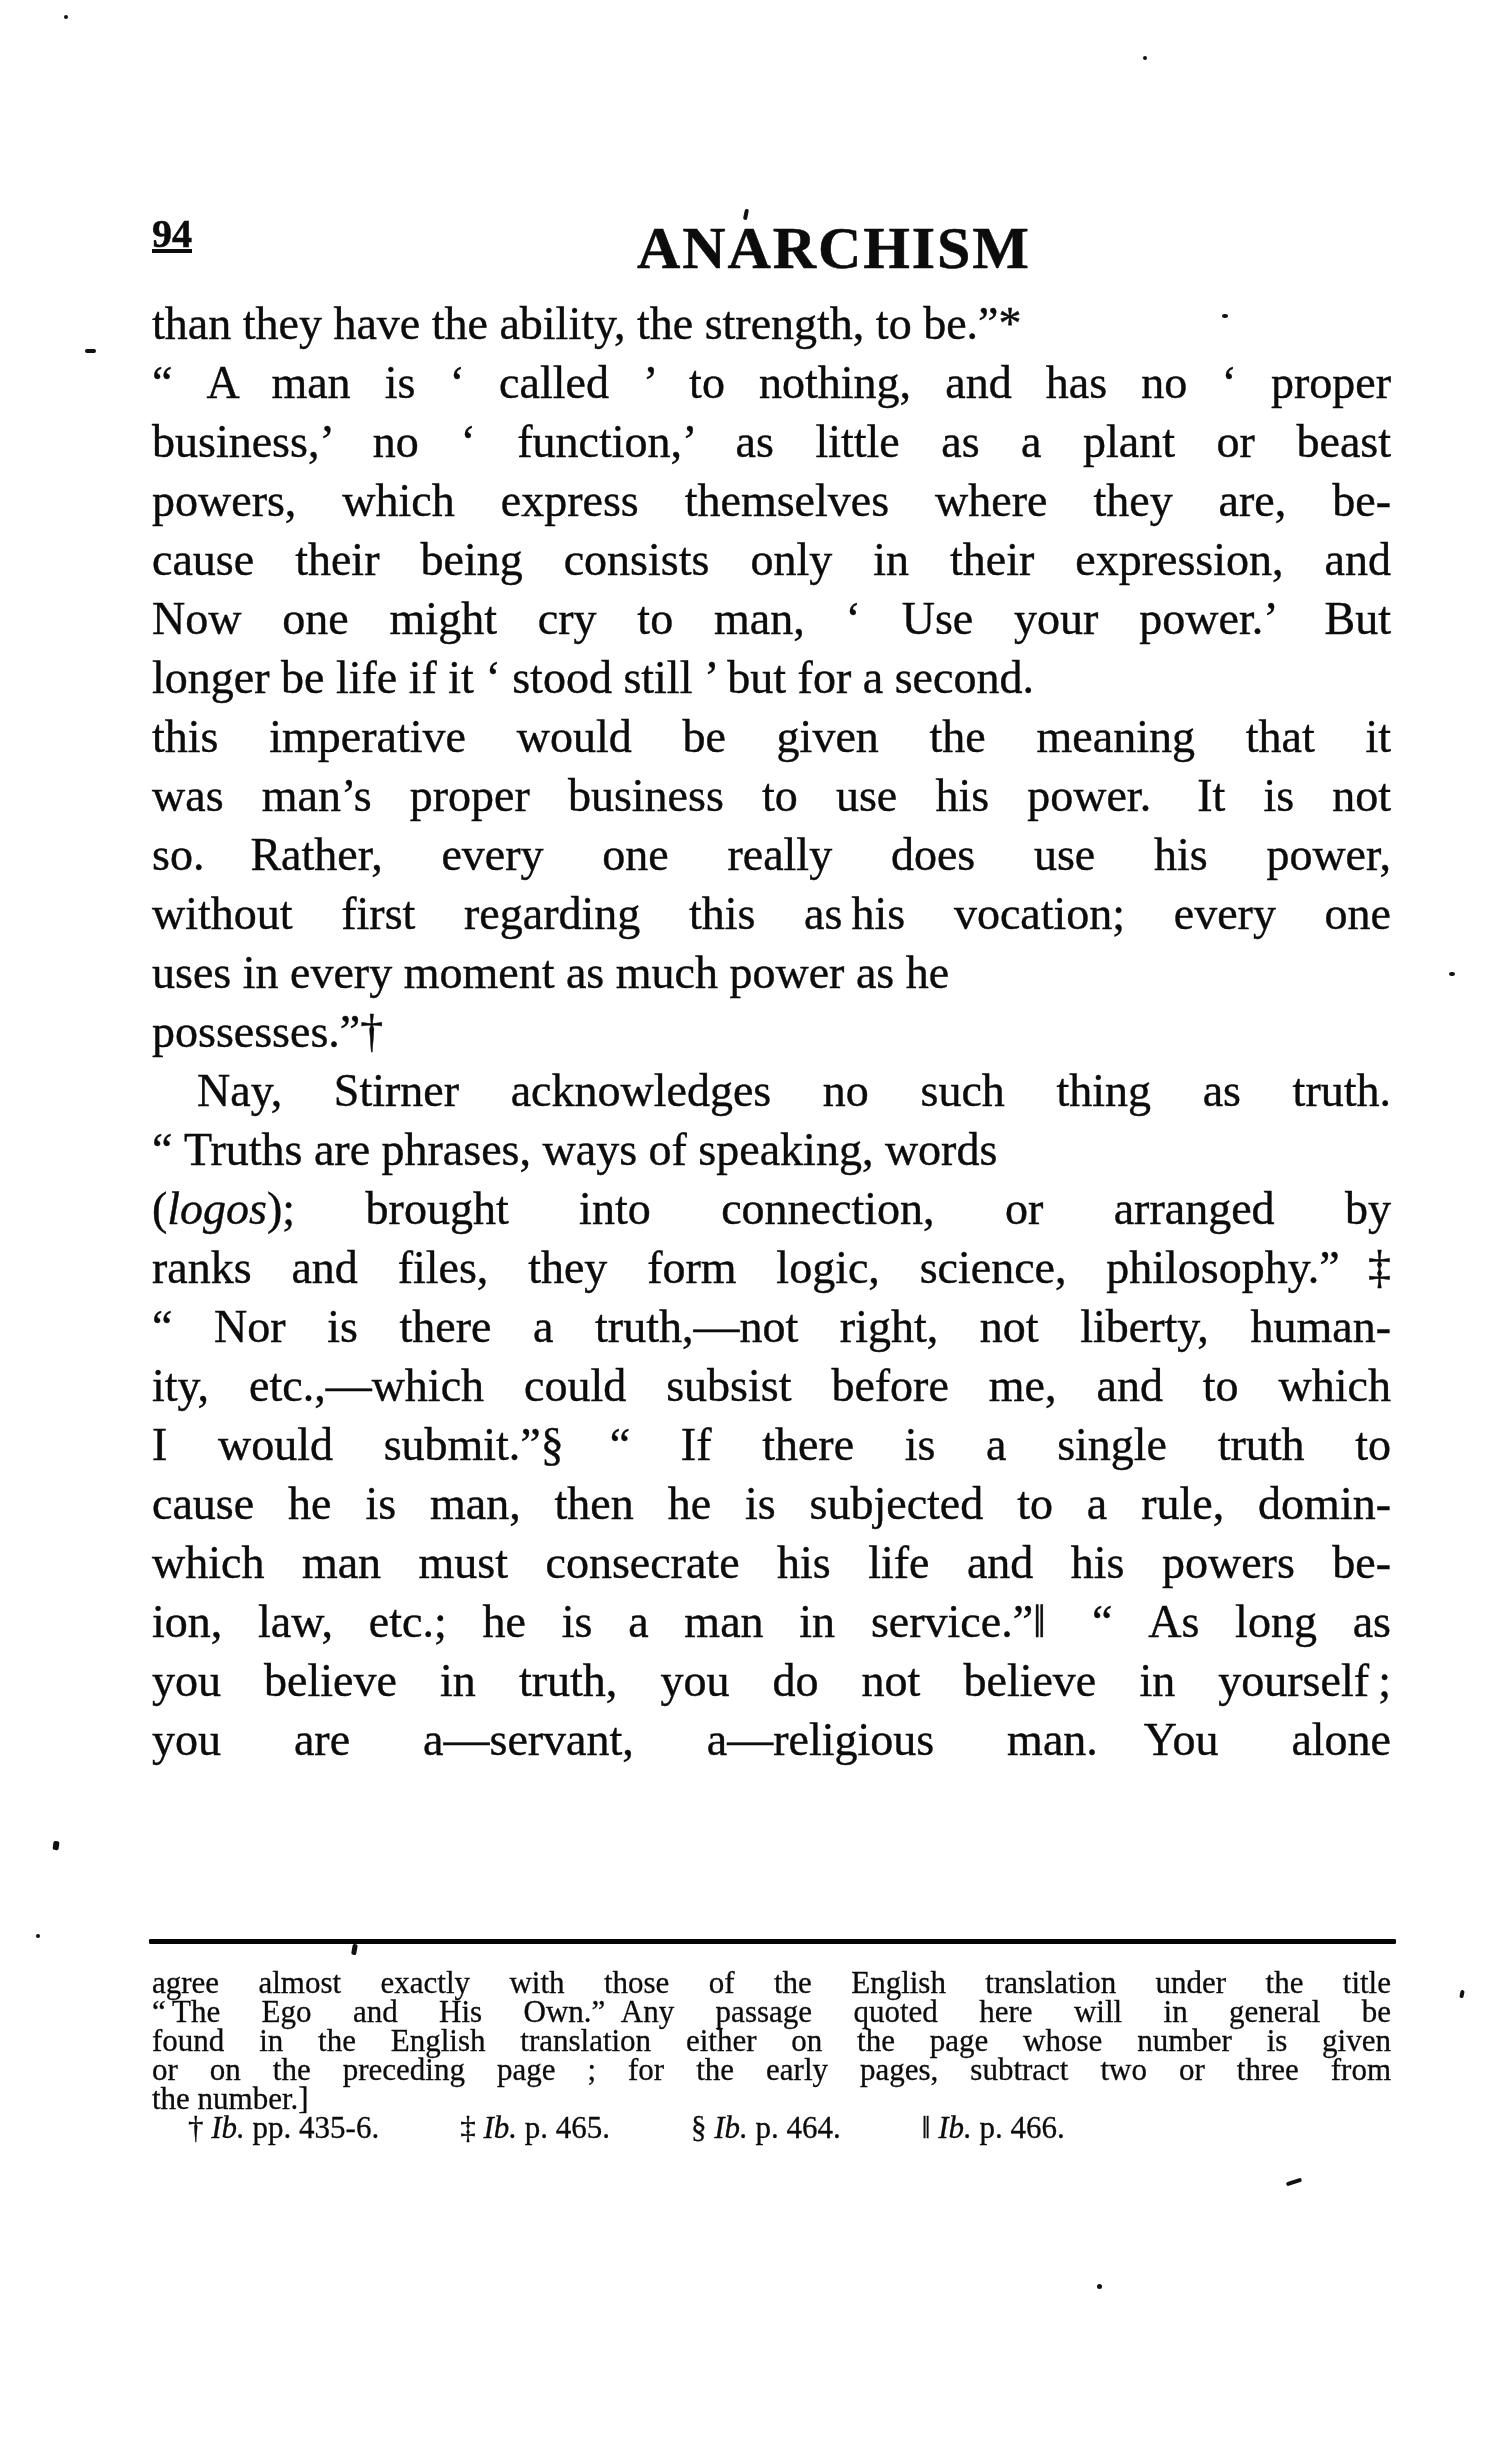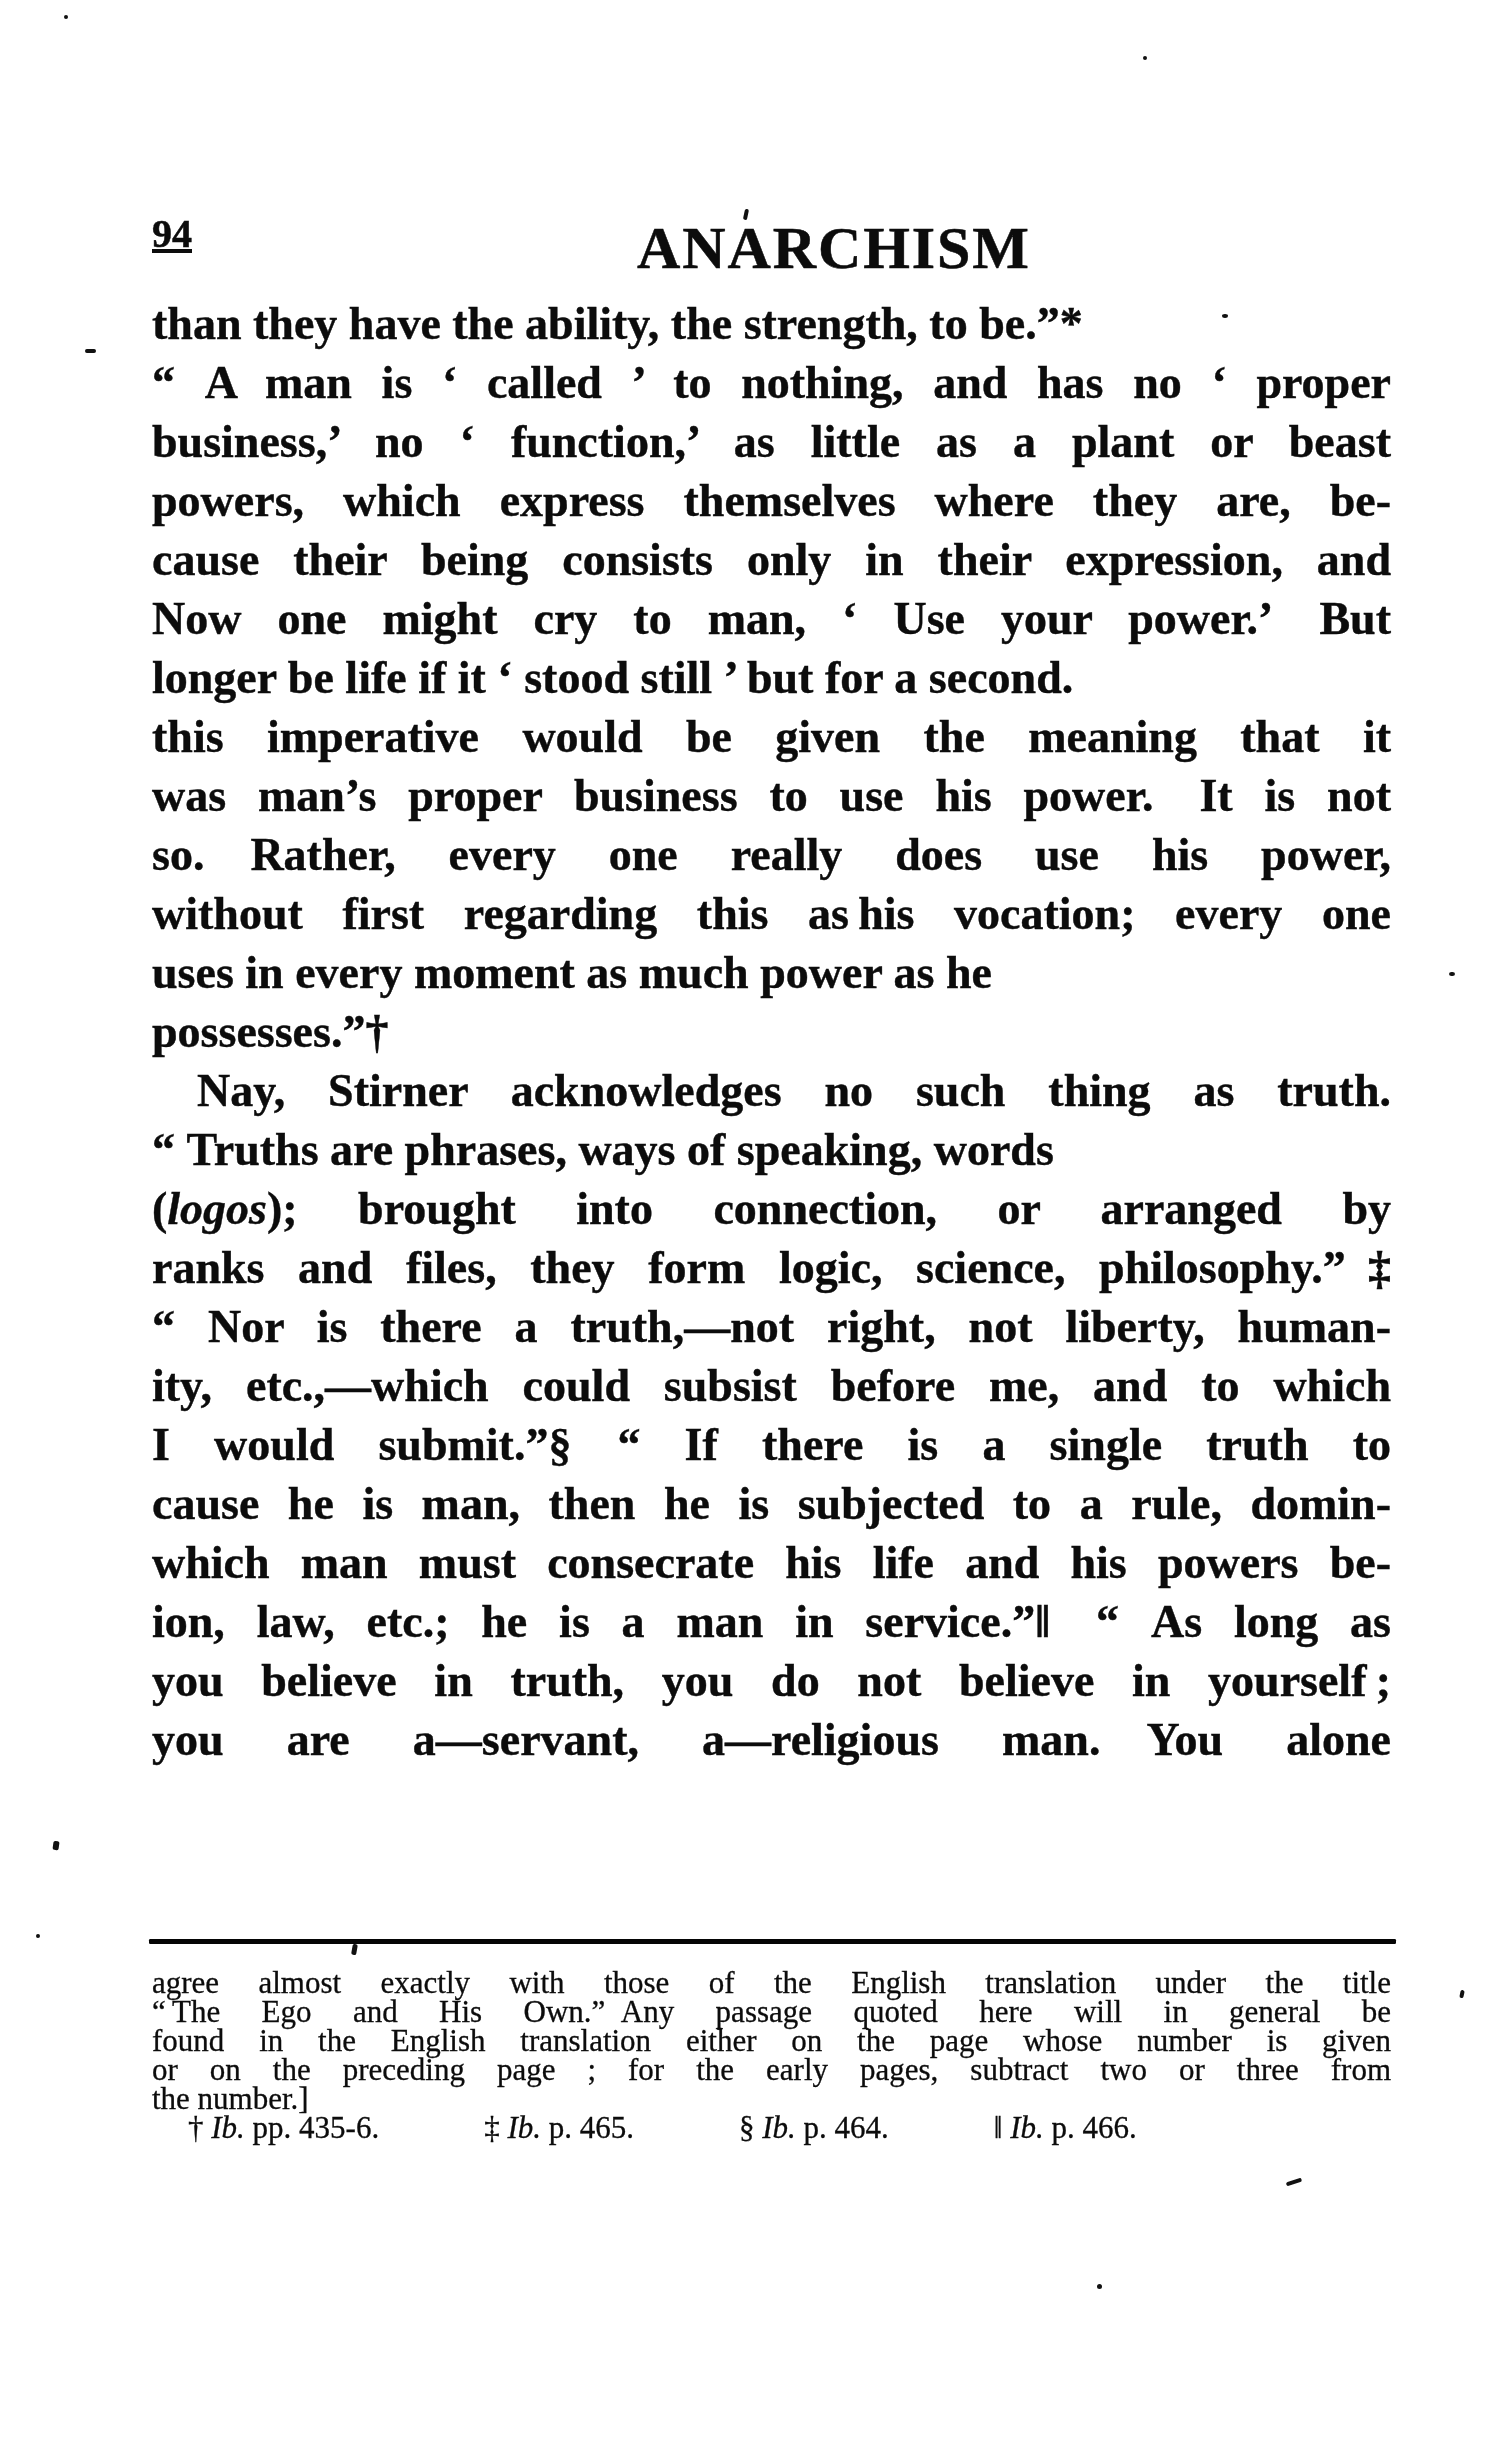--- a/index.html
+++ b/index.html
@@ -23,21 +23,20 @@
     font-size:60px;font-weight:bold;line-height:1;
     letter-spacing:1.9px;
     -webkit-text-stroke:0.5px currentColor;
   }
   
   .body-text{
     position:absolute;left:152px;top:294px;width:1239px;
     font-size:46px;line-height:59px;
     -webkit-text-stroke:0.4px currentColor;
     text-justify:inter-word;
-    font-weight:bold;
   }
   .line{
     text-align:justify;
     text-align-last:justify;
     white-space:normal;
   }
   .line.short{text-align-last:left;}
   .line.indent{text-indent:45px;}
   .it{font-style:italic;}
   
@@ -48,21 +47,21 @@
   .footnotes{
     position:absolute;left:152px;top:1968px;width:1239px;
     font-size:31px;line-height:29px;
     -webkit-text-stroke:0.3px currentColor;
     text-justify:inter-word;
   }
   .fnline{text-align:justify;text-align-last:justify;}
   .fnline.noj{text-align-last:left;}
   .fnline.first{text-indent:49px;}
   .refs{
-    display:flex;column-gap:105px;padding-left:36px;
+    display:flex;column-gap:81px;padding-left:36px;
     text-align:left;text-align-last:left;
   }
   .ref{white-space:nowrap;}
   
   .speck{position:absolute;background:#111;border-radius:50%;}
   .speck.bar{border-radius:1.9px;}
 </style>
 </head>
 <body>
 

